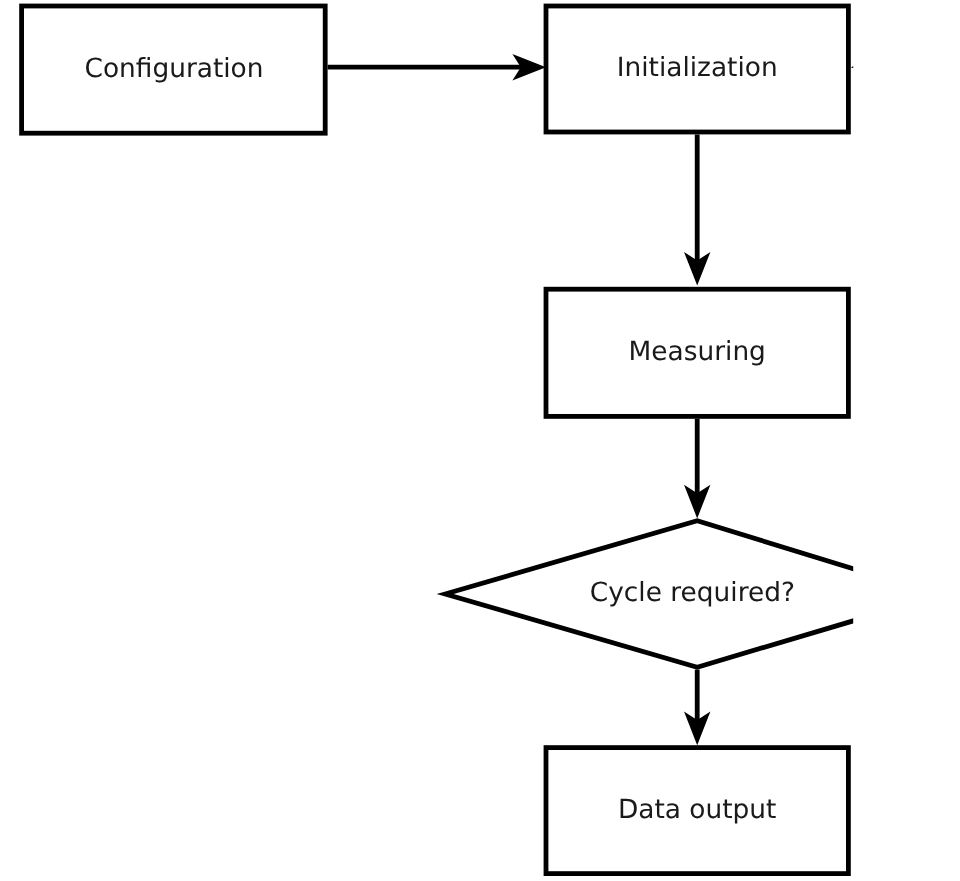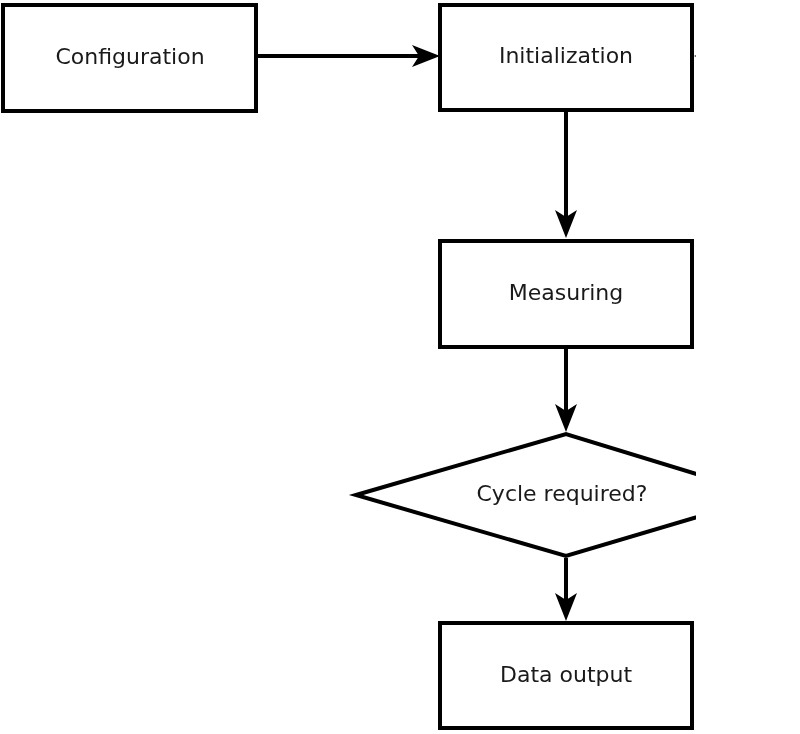--- a/index.html
+++ b/index.html
@@ -10,20 +10,21 @@
   }
   body {
     font-family: "DejaVu Sans", "Liberation Sans", sans-serif;
   }
   #diagram-root {
     position: relative;
     width: 696px;
     height: 734px;
     background: #ffffff;
     overflow: hidden;
+    margin-left: 15px;
   }
   #flow-svg {
     position: absolute;
     left: 0;
     top: 0;
     width: 800px;
     height: 734px;
     display: block;
   }
   .node-shape {

